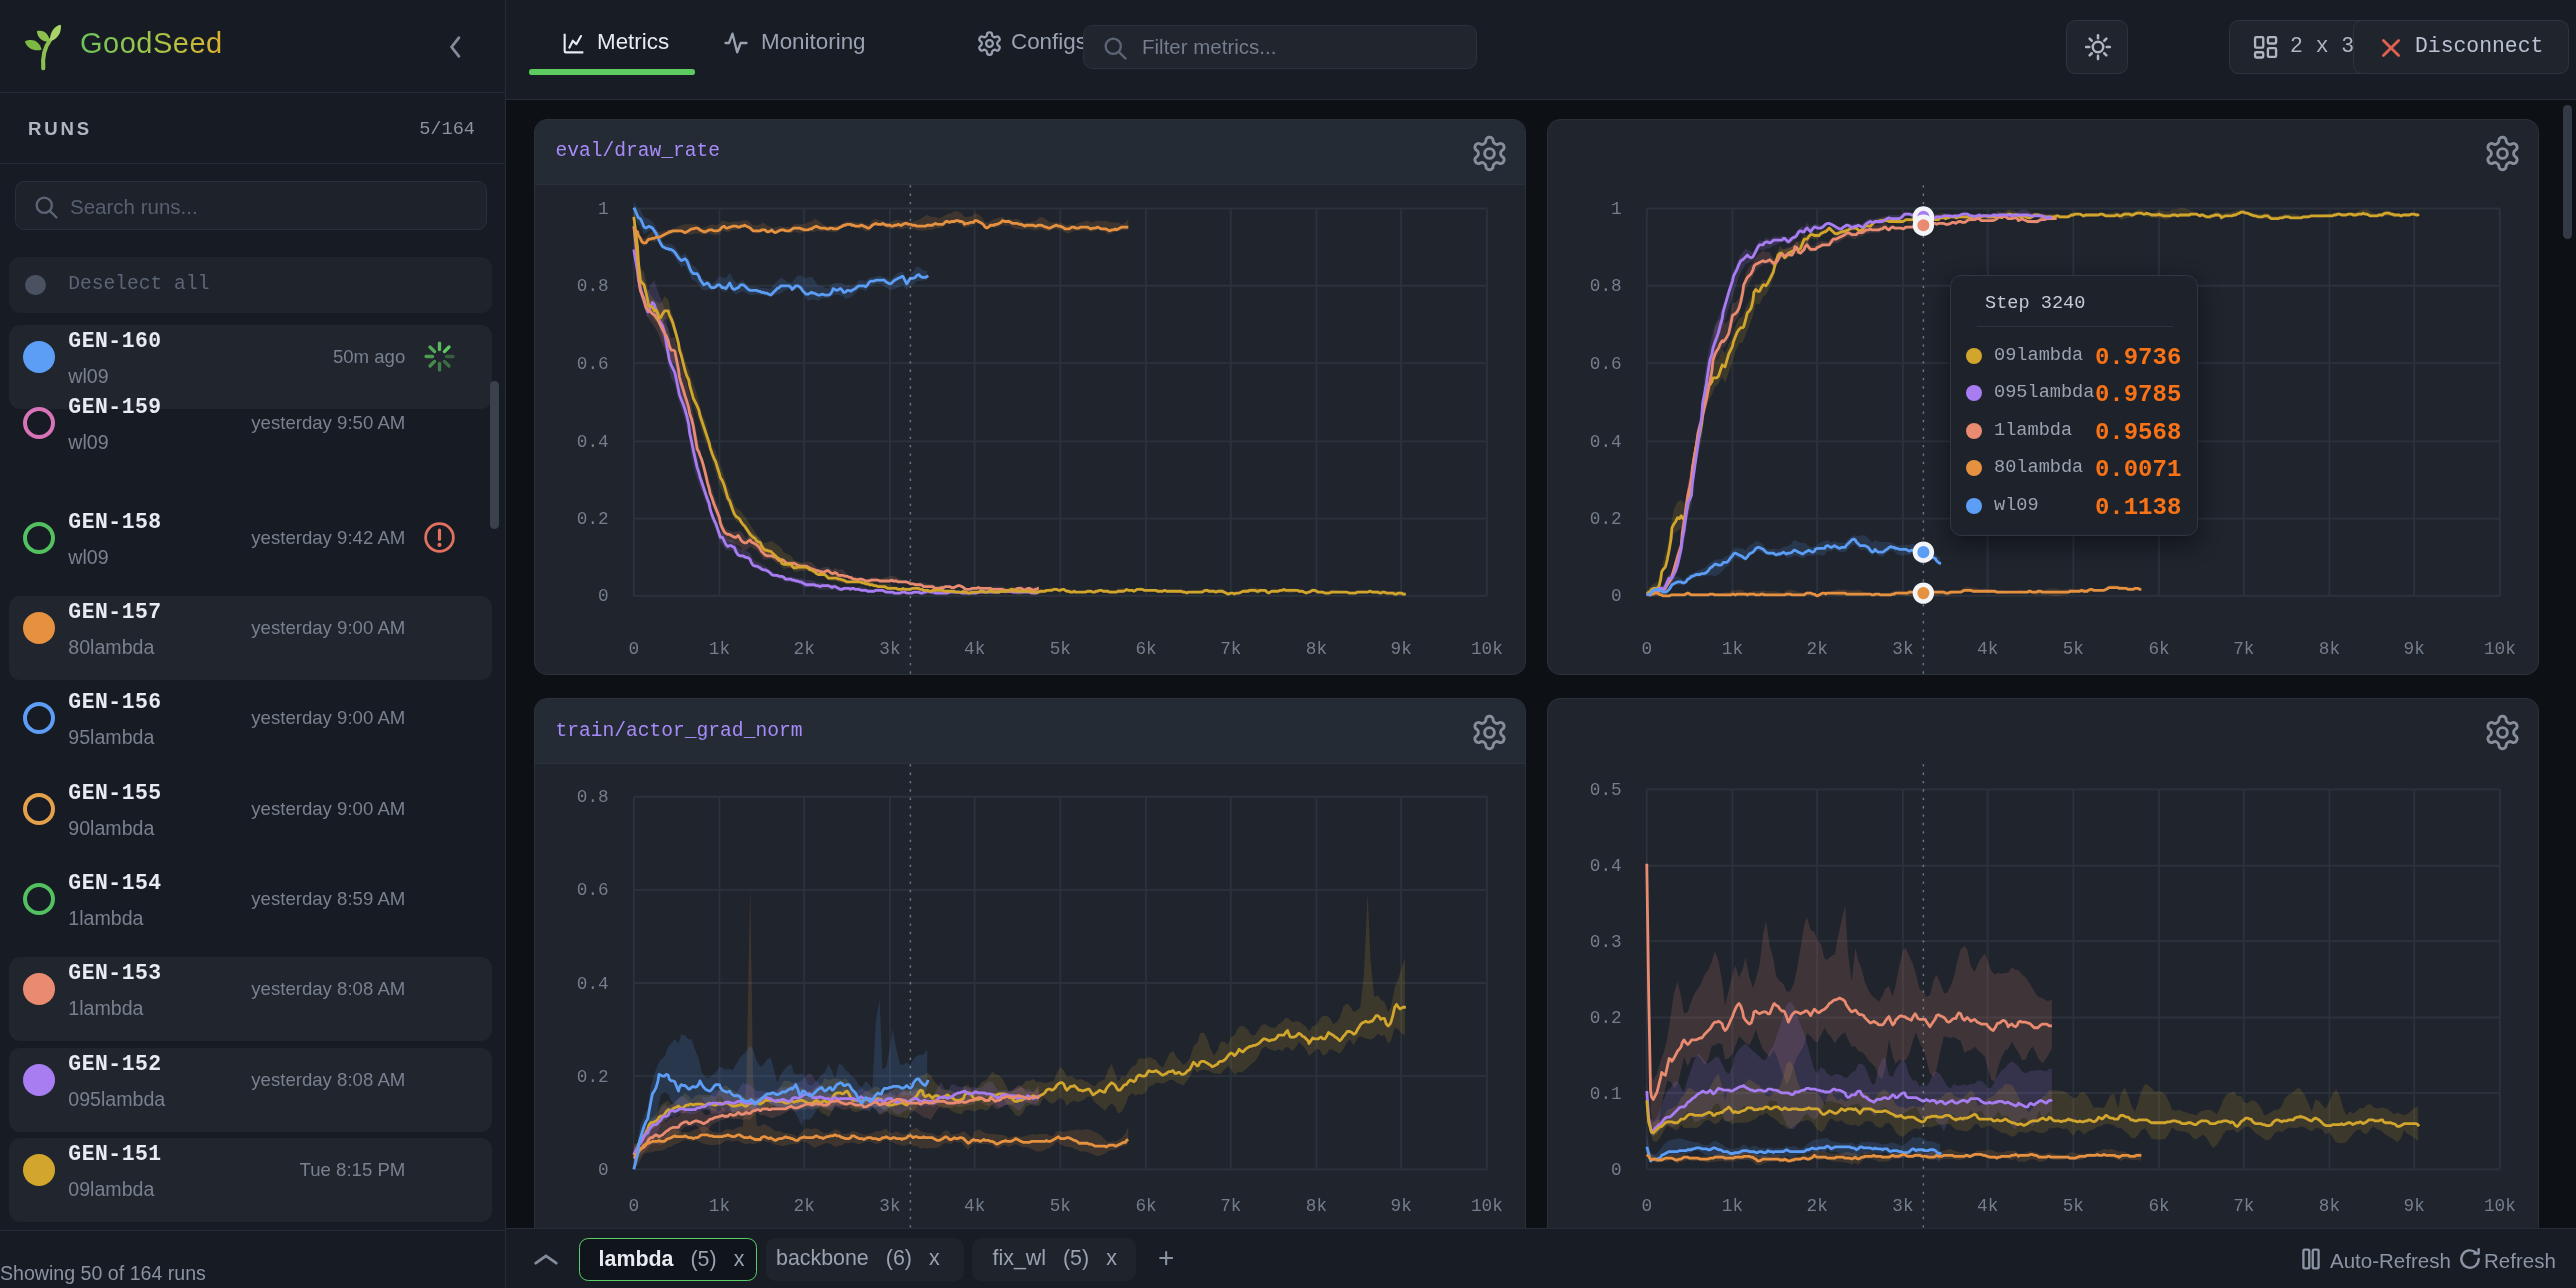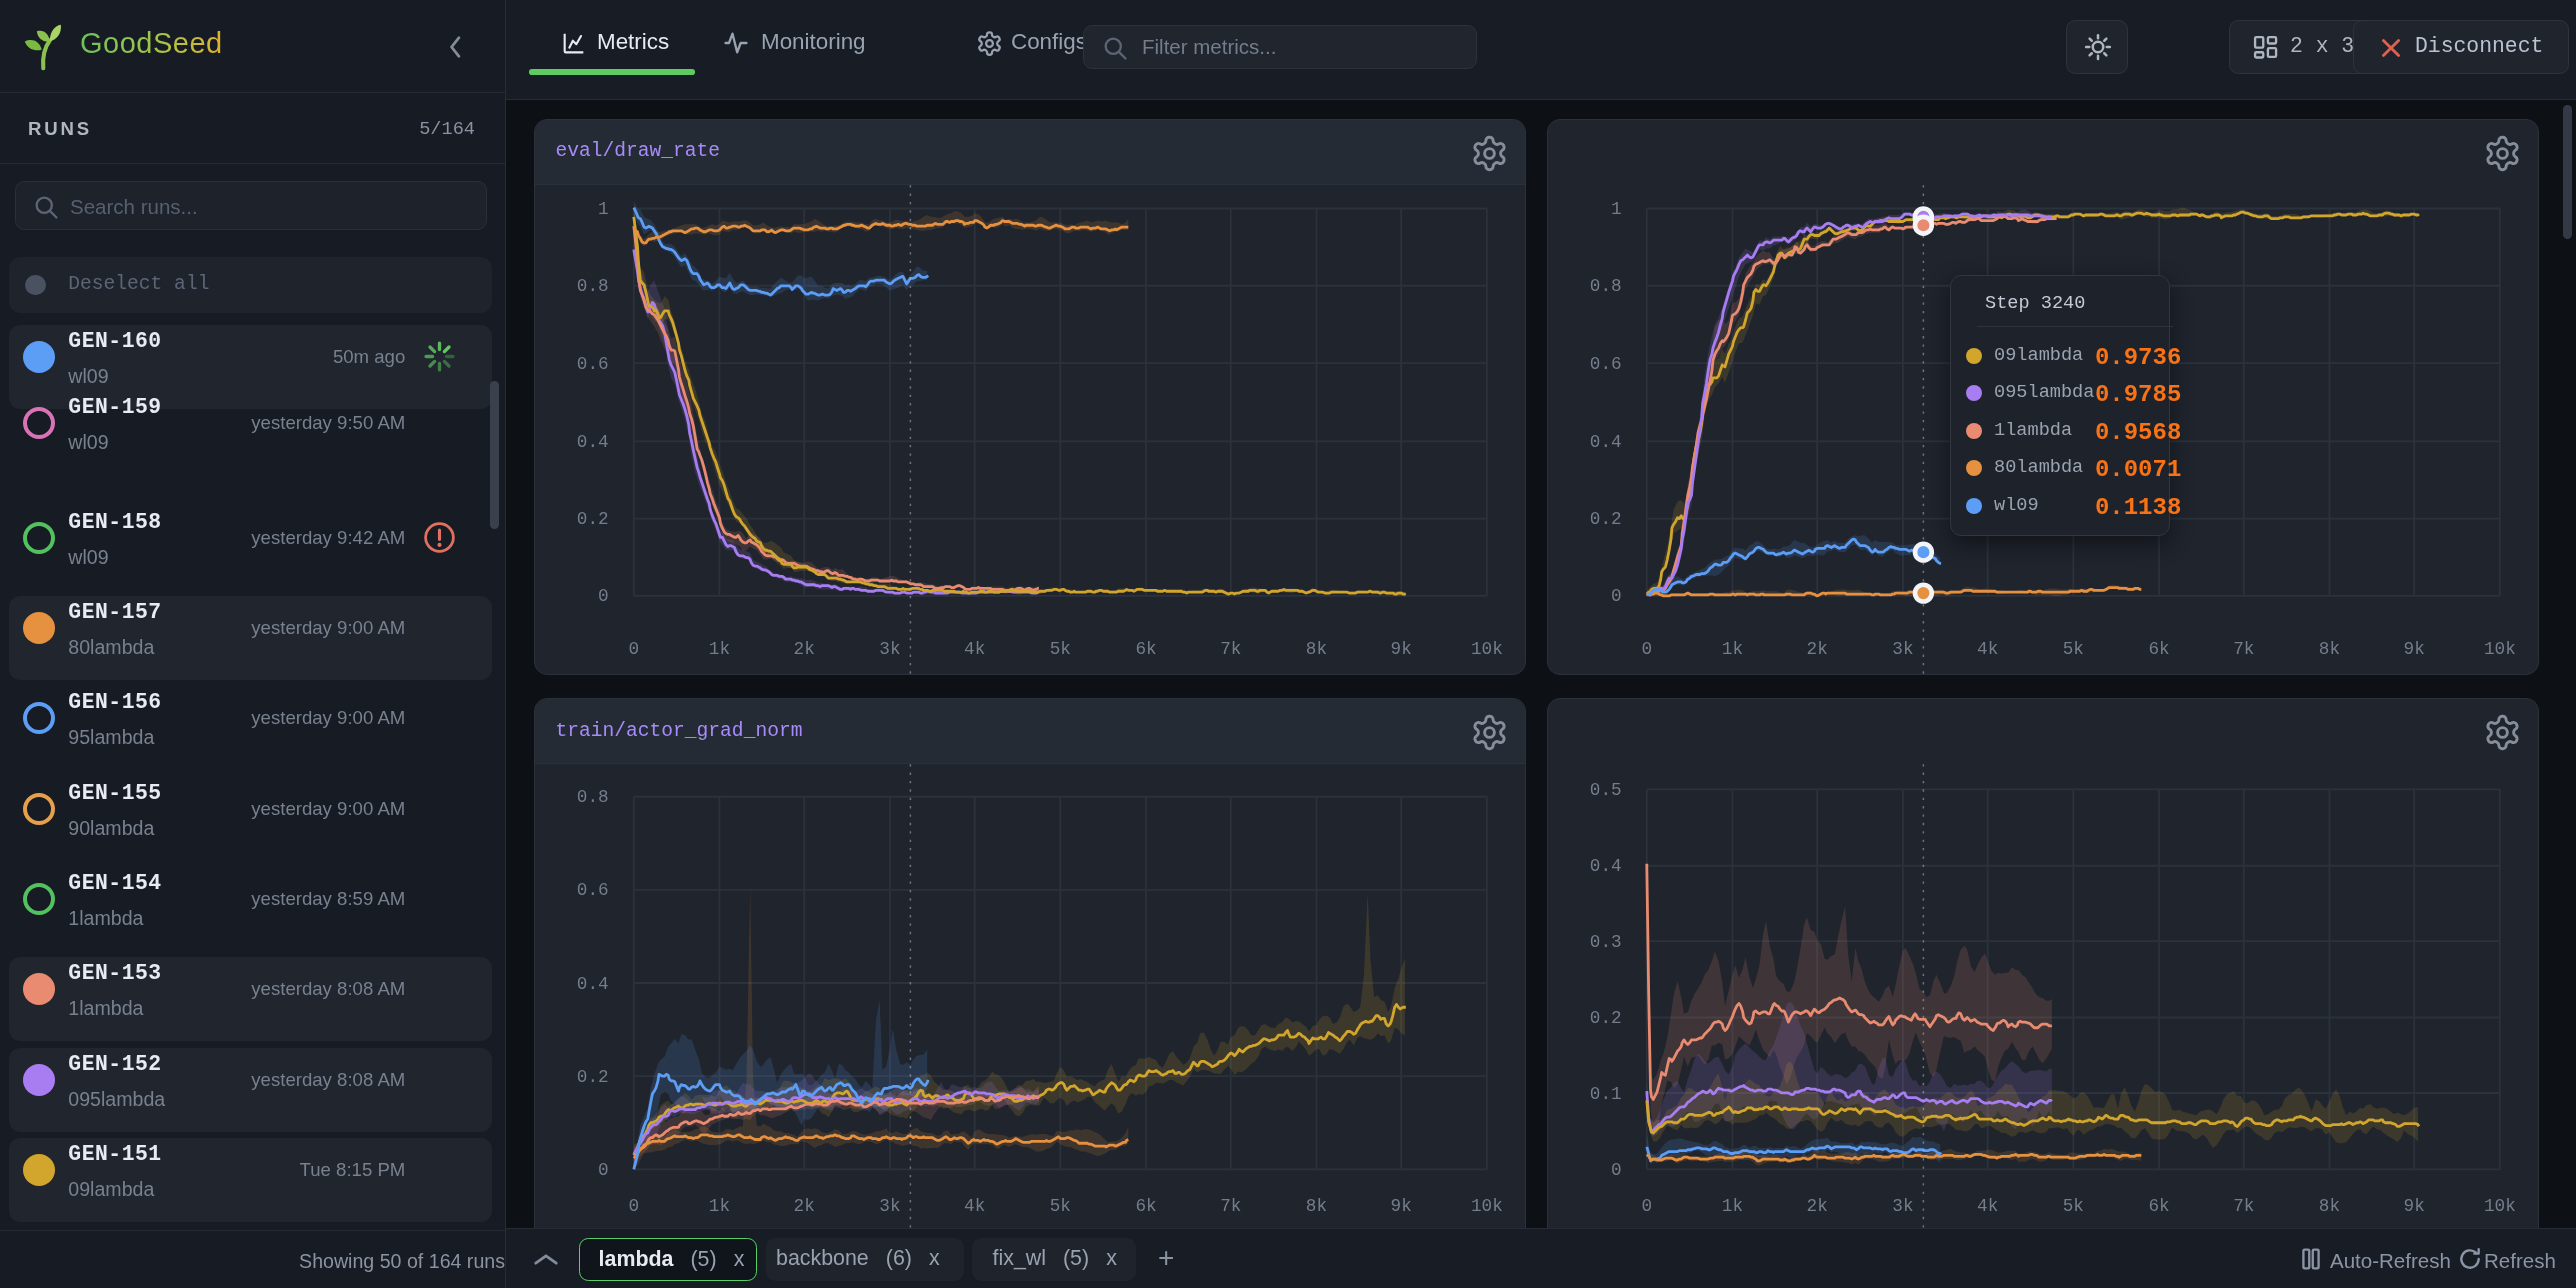--- a/index.html
+++ b/index.html
@@ -17,21 +17,21 @@
 .run {position:absolute;left:9.3px;width:483px;height:84px}
 .run.hl {background:#20252e;border-radius:11.2px}
 .dot {position:absolute;left:14px;top:16px;width:32px;height:32px;border-radius:50%}
 .dot.ring {width:32px;height:32px;background:transparent;border:4.7px solid}
 .rname {position:absolute;left:59px;top:3.7px;font-family:"Liberation Mono",monospace;font-weight:bold;font-size:21.4px;color:#e8ecf2;letter-spacing:0.5px}
 .rsub {position:absolute;left:59px;top:40px;font-size:19.6px;color:#78818f}
 .rts {position:absolute;right:87px;top:20.5px;font-size:18.6px;color:#78818f}
 .ricon {position:absolute;right:34px;top:13px}
 #sscroll {position:absolute;left:490px;top:381px;width:9.3px;height:148px;border-radius:4.7px;background:#3a414d}
 #sfoot {position:absolute;left:0;top:1230px;width:100%;height:58px;border-top:0.9px solid #242a33}
-#sfoot span {position:absolute;width:100%;text-align:right;top:19px;font-size:19.6px;color:#8a93a2}
+#sfoot span {position:absolute;width:100%;text-align:left;top:31px;font-size:19.6px;color:#8a93a2}
 #main {position:absolute;left:506px;top:0;width:2070px;height:1288px}
 #topbar {position:absolute;left:0;top:0;width:100%;height:100px;background:#181c24;border-bottom:1.9px solid #262c35}
 #tab-metrics-i {position:absolute;left:54px;top:29px}
 #tab-metrics-t {position:absolute;left:91px;top:29px;font-size:22.4px;color:#e8ecf2}
 #tab-underline {position:absolute;left:23px;top:69px;width:166px;height:5.6px;border-radius:2.8px;background:#5ecb60}
 #tab-mon-i {position:absolute;left:216px;top:29px}
 #tab-mon-t {position:absolute;left:255px;top:29px;font-size:22.4px;color:#99a2b1}
 #tab-conf-i {position:absolute;left:470px;top:30px}
 #tab-conf-t {position:absolute;left:505px;top:29px;font-size:22.4px;color:#99a2b1}
 #filter {position:absolute;left:577px;top:25px;width:394px;height:44px;background:#20252e;border:0.9px solid #2c323c;border-radius:9.3px}
@@ -49,21 +49,21 @@
 #charts {position:absolute;left:0;top:100px;width:100%;height:1129px;overflow:hidden}
 .panel {position:absolute;width:992px;height:556px;background:#1f242d;border:0.9px solid #2b313b;border-radius:13px;overflow:hidden}
 .phead {position:absolute;left:0;top:0;width:100%;height:65px;background:#252b34;border-bottom:0.9px solid #2b313b}
 .ptitle {position:absolute;left:20.5px;top:20.5px;font-family:"Liberation Mono",monospace;font-size:19.6px;color:#a78bfa}
 #mscroll {position:absolute;left:2057px;top:4.7px;width:9.3px;height:134px;border-radius:4.7px;background:#333a45}
 #botbar {position:absolute;left:0;top:1228px;width:100%;height:60px;background:#181c24;border-top:0.9px solid #262c35}
 .btab {position:absolute;top:9.3px;height:43px;border-radius:9.3px;background:#1f242c;color:#99a2b1;font-size:21.4px;line-height:41px;white-space:nowrap}
 .btab b {color:#e8ecf2;font-weight:bold}
 .btab.active {background:#10151b;border:1.9px solid #58cf68}
 .btab span {margin-left:17px}
-#tooltip {position:absolute;left:1444px;top:175px;width:220px;height:261px;background:#1d222b;border:0.9px solid #303742;border-radius:11.2px;box-shadow:0 7.5px 22.4px rgba(0,0,0,0.45)}
+#tooltip {position:absolute;left:1444px;top:175px;width:248px;height:261px;background:#1d222b;border:0.9px solid #303742;border-radius:11.2px;box-shadow:0 7.5px 22.4px rgba(0,0,0,0.45)}
 .ttstep {position:absolute;left:34px;top:17px;font-family:"Liberation Mono",monospace;font-size:18.6px;color:#c3cad6}
 .ttdiv {position:absolute;left:26px;top:50px;width:196px;height:0.9px;background:#2d3440}
 .ttrow {position:absolute;left:15px;width:219px;height:37px}
 .ttdot {position:absolute;left:0px;top:11.2px;width:16px;height:16px;border-radius:50%}
 .ttname {position:absolute;left:28px;top:7.5px;font-family:"Liberation Mono",monospace;font-size:18.6px;color:#9aa3b0}
 .ttval {position:absolute;right:3.7px;top:6.5px;font-family:"Liberation Mono",monospace;font-size:24px;font-weight:bold;color:#f97316}
 </style></head><body>
 <div id="sidebar">
 <svg width="43" height="50" viewBox="0 0 46 54" style="position:absolute;left:18.6px;top:22.4px">
 <path d="M26 50 C25 38 27 28 33 20" stroke="#8cc152" stroke-width="4.4" fill="none" stroke-linecap="round"></path>

